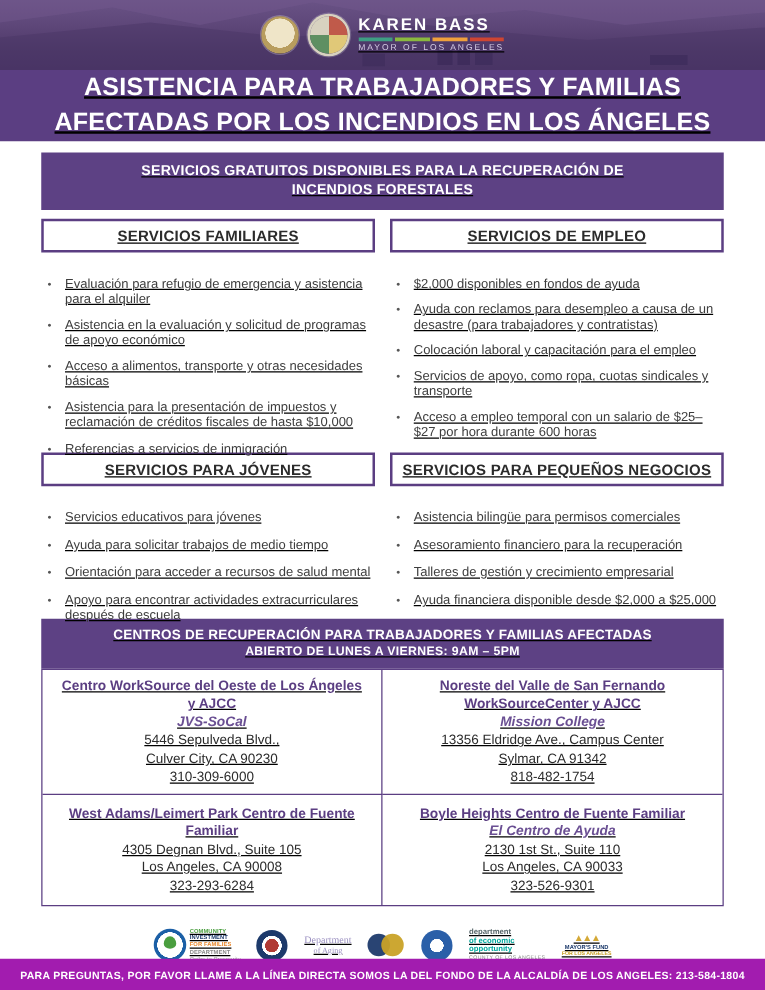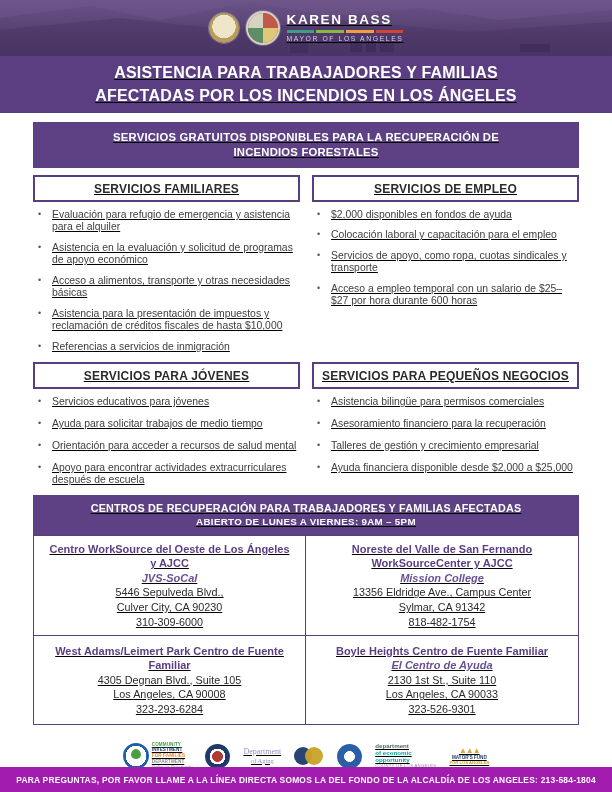--- a/index.html
+++ b/index.html
@@ -26,38 +26,38 @@
   .mayor-stripe span{height:3px;flex:1;}
   .stripe-green{background:#3e9e83;}
   .stripe-lime{background:#8ab83f;}
   .stripe-orange{background:#f0a03c;}
   .stripe-red{background:#cf4532;}
   .mayor-title{color:#d6cde6;font-size:6.8px;letter-spacing:1.6px;line-height:1;}
   
   .title-band{
     height:57px;background:#5b3e82;color:#ffffff;
     display:flex;flex-direction:column;align-items:center;justify-content:center;
-    text-align:center;font-weight:bold;font-size:16px;line-height:1.38;letter-spacing:.2px;
+    text-align:center;font-weight:bold;font-size:20px;line-height:1.38;letter-spacing:.2px;
   }
   
   .content{margin:9px 33px 0 33px;}
   .free-banner{
     height:46px;background:#5d4184;color:#ffffff;font-weight:bold;
     display:flex;flex-direction:column;align-items:center;justify-content:center;
     text-align:center;font-size:11.3px;line-height:1.35;letter-spacing:.2px;
   }
   .cols{display:grid;grid-template-columns:1fr 1fr;column-gap:12px;}
   .col-head{
     margin-top:7px;height:23px;border:2px solid #5b3e82;background:#ffffff;
     display:flex;align-items:center;justify-content:center;
     font-weight:bold;font-size:12px;color:#2b2b2b;letter-spacing:.2px;
   }
   .lists-row1{height:153px;}
   .lists-row2{height:104px;}
-  .blist{list-style:none;margin:0;padding:7px 0 0 4px;}
+  .blist{list-style:none;margin:0;padding:20px 0 0 4px;}
   .blist li{
     position:relative;padding-left:15px;margin-bottom:8px;
     font-size:10.4px;line-height:1.2;color:#3d3d3d;
   }
   .lists-row2 .blist li{margin-bottom:9.5px;}
   .blist li::before{content:"•";position:absolute;left:1px;top:0;font-size:9px;color:#555;}
   
   .centers-banner{
     margin-top:2px;height:40px;background:#5d4184;color:#ffffff;font-weight:bold;
     display:flex;flex-direction:column;align-items:center;justify-content:center;text-align:center;
@@ -163,20 +163,21 @@
     <div class="cols lists-row1">
       <ul class="blist">
         <li>Evaluación para refugio de emergencia y asistencia para el alquiler</li>
         <li>Asistencia en la evaluación y solicitud de programas de apoyo económico</li>
         <li>Acceso a alimentos, transporte y otras necesidades básicas</li>
         <li>Asistencia para la presentación de impuestos y reclamación de créditos fiscales de hasta $10,000</li>
         <li>Referencias a servicios de inmigración</li>
       </ul>
       <ul class="blist">
         <li>$2,000 disponibles en fondos de ayuda</li>
+        <li>Ayuda con reclamos para desempleo a causa de un desastre (para trabajadores y contratistas)</li>
         <li>Colocación laboral y capacitación para el empleo</li>
         <li>Servicios de apoyo, como ropa, cuotas sindicales y transporte</li>
         <li>Acceso a empleo temporal con un salario de $25–$27 por hora durante 600 horas</li>
       </ul>
     </div>
 
     <div class="cols">
       <div class="col-head">SERVICIOS PARA JÓVENES</div>
       <div class="col-head">SERVICIOS PARA PEQUEÑOS NEGOCIOS</div>
     </div>

